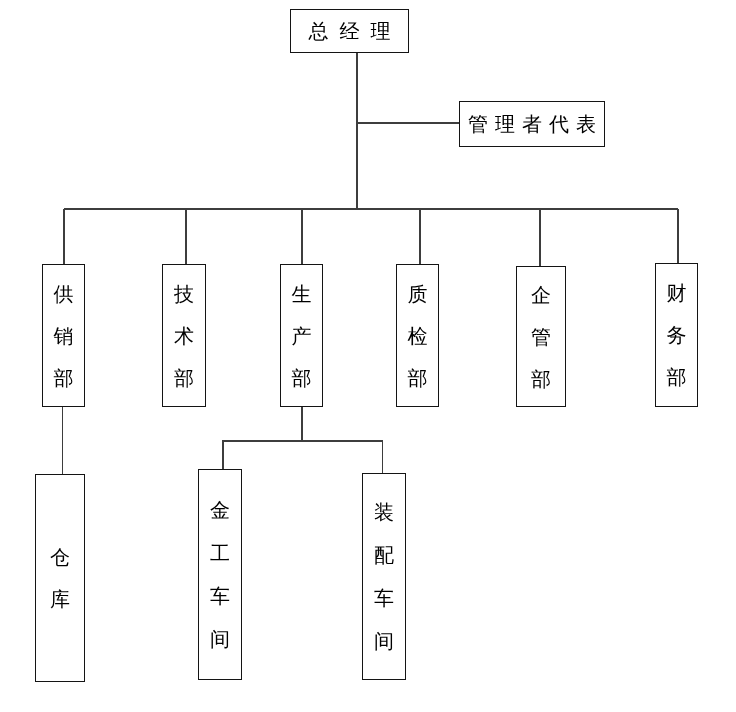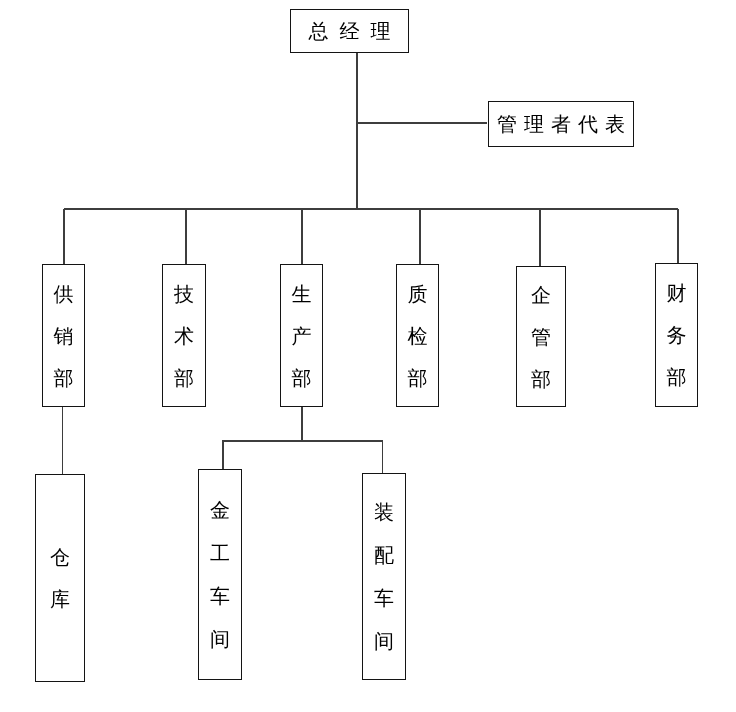--- a/index.html
+++ b/index.html
@@ -65,21 +65,21 @@
   <div class="line v" style="left:61.5px; top:407px; height:67px;"></div>
   <div class="line v" style="left:301px; top:407px; height:34px;"></div>
   <div class="line h" style="left:222px; top:440px; width:161px;"></div>
   <div class="line v" style="left:222px; top:441px; height:28px;"></div>
   <div class="line v" style="left:381.5px; top:441px; height:32px;"></div>
 
   <div class="node hnode" style="left:290px; top:9px; width:119px; height:44px;">
     <span style="letter-spacing:11px; padding-left:11px;">总经理</span>
   </div>
 
-  <div class="node hnode" style="left:488px; top:101px; width:146px; height:46px;">
+  <div class="node hnode" style="left:459px; top:101px; width:146px; height:46px;">
     <span style="letter-spacing:7px; padding-left:7px;">管理者代表</span>
   </div>
 
   <div class="node vnode gap22" style="left:42px; top:264px; width:43px; height:143px;">
       <span>供</span>
       <span>销</span>
       <span>部</span>
     </div>
 
   <div class="node vnode gap22" style="left:162px; top:264px; width:44px; height:143px;">

